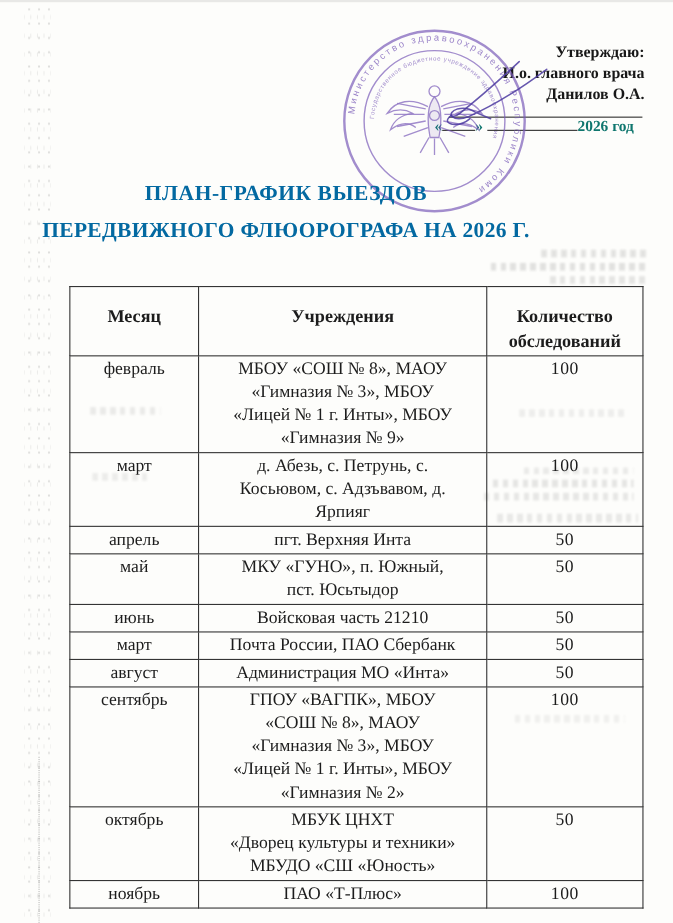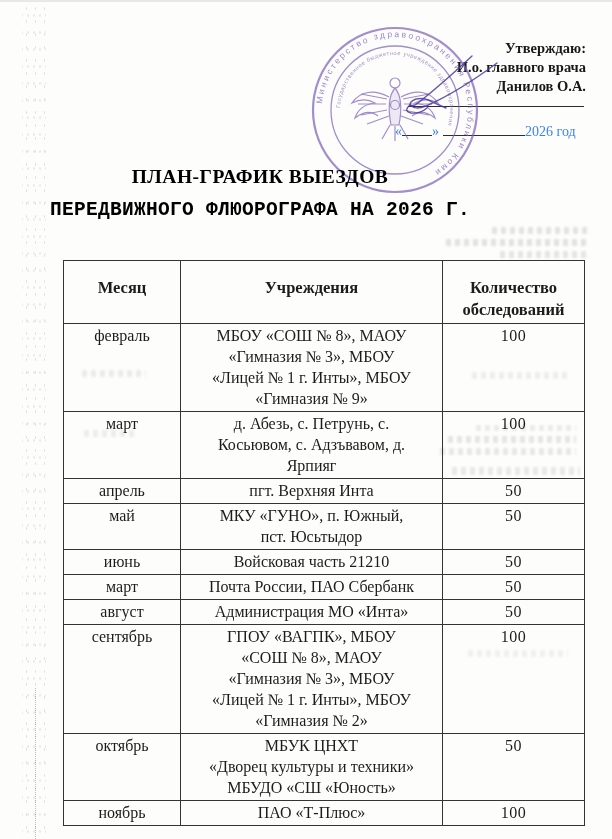--- a/index.html
+++ b/index.html
@@ -42,22 +42,22 @@
     position: absolute; top: 37px; right: 26px;
     text-align: right;
     font-weight: bold; font-size: 14.5px; line-height: 19px;
     color: #181818;
   }
   .sign-line {
     position: absolute; top: 104px; left: 408px; width: 176px; height: 0;
     border-top: 1.6px solid #2d2d2d;
   }
   .date-line {
-    position: absolute; top: 120px; left: 395px;
-    font-weight: normal; font-size: 14px; color: #3b82f6;
+    position: absolute; top: 103px; left: 395px;
+    font-weight: bold; font-size: 14px; color: #0f766e;
     white-space: nowrap;
   }
   .date-line .u1 {
     display: inline-block; width: 30px; height: 14px;
     border-bottom: 1.4px solid #2d2d2d;
   }
   .date-line .u2 {
     display: inline-block; width: 82px; height: 14px;
     border-bottom: 1.4px solid #2d2d2d; margin-left: 4px;
   }
@@ -71,24 +71,24 @@
   }
   .signature {
     position: absolute; left: 380px; top: 40px;
     width: 220px; height: 80px;
   }
 
   
   .title {
     position: absolute; top: 164px; left: 0; width: 520px;
     text-align: center;
-    font-weight: bold; font-size: 19.5px; color: #000000;
+    font-weight: bold; font-size: 19.5px; color: #0369a1;
   }
   .title .t1 { letter-spacing: .5px; }
-  .title .t2 { margin-top: 11px; letter-spacing: .3px; font-family: Liberation Mono, monospace; }
+  .title .t2 { margin-top: 11px; letter-spacing: .3px; }
 
   
   table.schedule {
     position: absolute; left: 63px; top: 258px;
     width: 521px;
     border-collapse: collapse;
     table-layout: fixed;
     font-size: 16px; line-height: 21px;
     color: #1c1c1c;
   }

